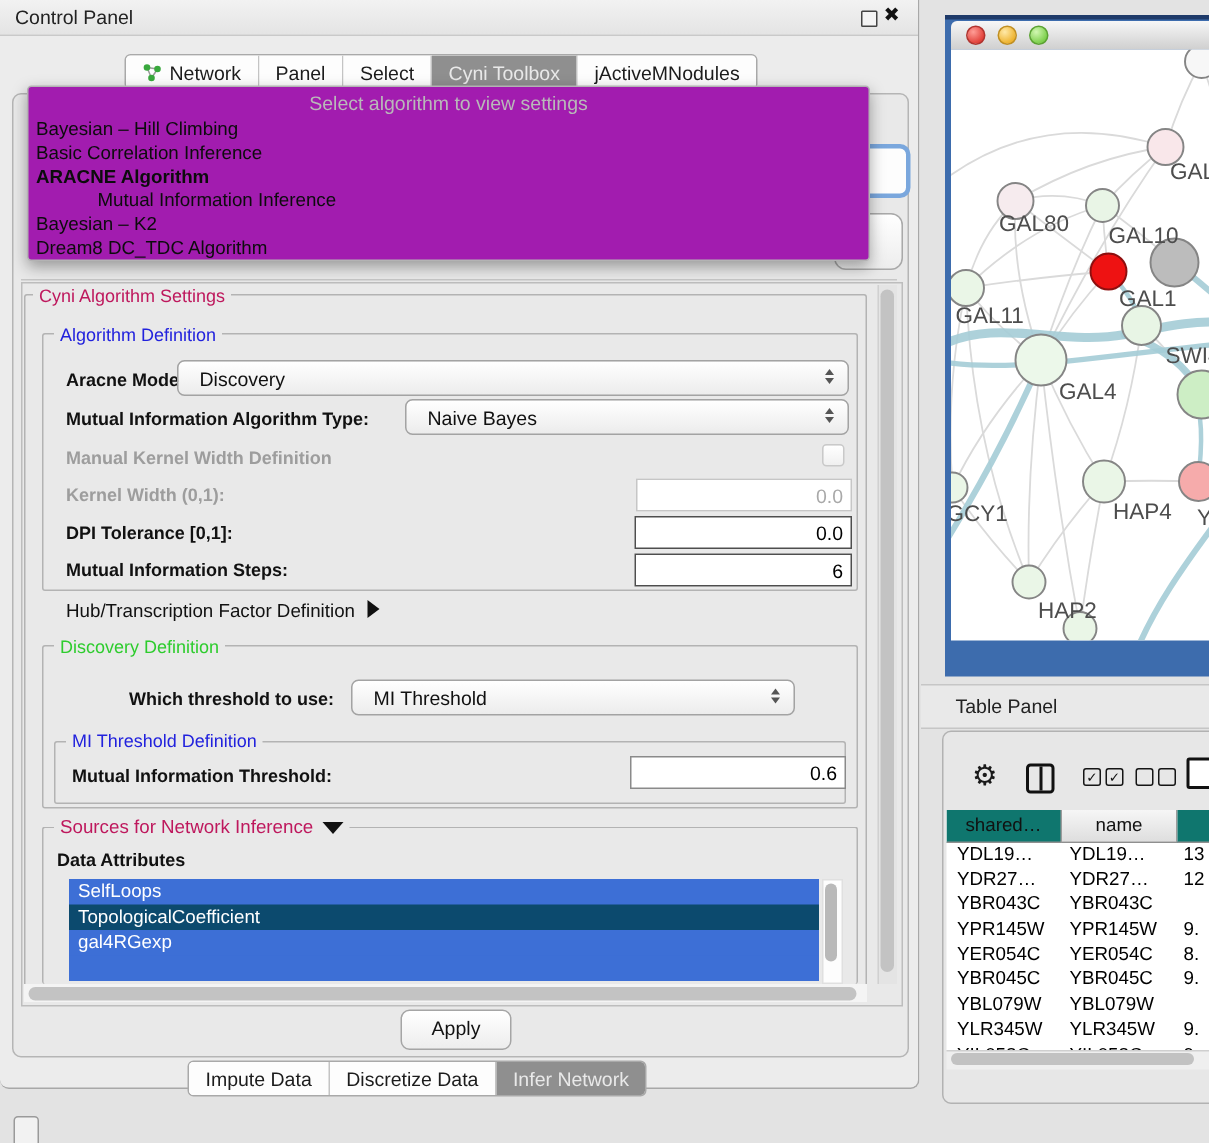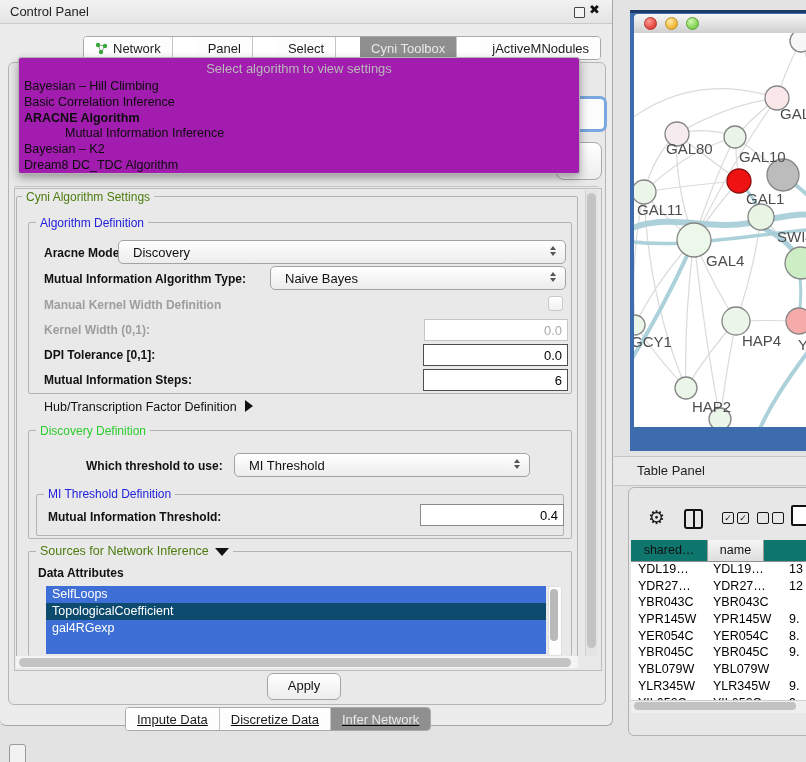--- a/index.html
+++ b/index.html
@@ -17,22 +17,22 @@
     border-bottom:1px solid #c9c9c9;}
   .cp-title{left:10px;top:4px;font-size:13px;color:#222;}
   .float-icon{left:574px;top:7px;width:9px;height:9px;border:1.5px solid #444;border-radius:1px;background:#f4f4f4;}
   .close-icon{left:589px;top:2px;font-size:13px;font-weight:bold;color:#111;}
   
   .tabstrip{display:inline-flex;border:1px solid #a9a9a9;border-radius:4px;overflow:hidden;background:#fff;}
   .tabseg{display:flex;align-items:center;gap:5px;padding:0 11px;height:22px;font-size:13px;color:#1c1c1c;
     background:#fdfdfd;border-right:1px solid #c4c4c4;white-space:nowrap;}
   .tabseg:last-child{border-right:none;}
   .tabseg.sel{background:#8f8f8f;color:#e9e9e9;}
-  .top-tabs{left:83px;top:36px;gap:24px;}
-  .bottom-tabs{left:125px;top:707px;text-decoration:underline;}
+  .top-tabs{left:83px;top:36px;}
+  .bottom-tabs{left:125px;top:707px;}
   
   .inner-panel{left:8px;top:62px;width:596px;height:641px;background:#e9e9e9;
     border:1px solid #b5b5b5;border-radius:6px;}
   .divider{left:14px;top:186px;width:584px;height:1px;background:#c6c6c6;}
   
   .frag-combo-blue{left:570px;top:96px;width:31px;height:30px;border-radius:7px;
     border:3px solid #7aa7dd;background:#fdfdfd;}
   .frag-combo-gray{left:556px;top:142px;width:44px;height:36px;border-radius:8px;
     border:1px solid #a9a9a9;background:linear-gradient(#ffffff,#ededed);}
   
@@ -43,21 +43,21 @@
     padding-left:5px;font-size:12.5px;color:#0c0c0c;box-sizing:border-box;}
   .algo-item.bold{font-weight:bold;}
   
   .scroll-border{left:14px;top:188px;width:586px;height:481px;border:1px solid #bdbdbd;background:#e9e9e9;}
   .vscroll{left:585px;top:190px;width:12px;height:466px;background:#e4e4e4;border-left:1px solid #d0d0d0;}
   .vscroll-thumb{left:586.5px;top:193px;width:9px;height:455px;background:#c3c3c3;border-radius:5px;}
   .hscroll{left:16px;top:656px;width:562px;height:12px;background:#f4f4f4;}
   .hscroll-thumb{left:19px;top:657.5px;width:552px;height:9px;background:#c3c3c3;border-radius:5px;}
   
   .groupbox{border:1px solid #b3b3b3;border-radius:2px;}
-  .grouptitle{position:absolute;background:#e9e9e9;padding:0 4px;font-size:12px;color:#4d7c0f;white-space:nowrap;}
+  .grouptitle{position:absolute;background:#e9e9e9;padding:0 4px;font-size:12px;color:#be185d;white-space:nowrap;}
   .title-blue{color:#2222dd;}
   .title-green{color:#2ecc2e;}
   .lbl{position:absolute;font-size:12px;color:#111;white-space:nowrap;}
   .lbl.b{font-weight:bold;}
   .lbl.dis{color:#9d9d9d;font-weight:bold;}
   .combo{position:absolute;height:24px;border:1px solid #a3a3a3;border-radius:5px;
     background:linear-gradient(#ffffff,#ececec);box-sizing:border-box;}
   .combo .val{position:absolute;left:14px;top:4px;font-size:13px;color:#111;}
   .spinner{position:absolute;right:9px;top:5px;display:flex;flex-direction:column;gap:2px;}
   .spin-up{width:0;height:0;border-left:3.5px solid transparent;border-right:3.5px solid transparent;border-bottom:4.5px solid #555;}
@@ -222,21 +222,21 @@
   <span class="spinner">
       <span class="spin-up"></span>
       <span class="spin-dn"></span>
     </span>
 </div>
 
 <div class="abs groupbox" style="left:36px;top:494px;width:526px;height:40px;"></div>
 <span class="grouptitle title-blue" style="left:44px;top:487px;">MI Threshold Definition</span>
 
 <span class="lbl b" style="left:48px;top:510px;">Mutual Information Threshold:</span>
-<span class="field en" style="left:420px;top:504px;width:144px;border-width:1px;border-color:#8a8a8a;">0.4</span>
+<span class="field en" style="left:420px;top:504px;width:144px;border-width:1px;border-color:#8a8a8a;">0.6</span>
 
 <div class="abs groupbox" style="left:28px;top:551px;width:542px;height:104px;border-bottom:none;"></div>
 <span class="grouptitle" style="left:36px;top:544px;font-size:12.5px;">
   <span>Sources for Network Inference</span><span class="arrow-down"></span>
 </span>
 <span class="lbl b" style="left:38px;top:566px;">Data Attributes</span>
 <div class="abs attrlist" id="attr-list">
     <div class="attr-item" style="background: rgb(61, 111, 214);">SelfLoops</div>
     <div class="attr-item" style="background: #0c4a6e;">TopologicalCoefficient</div>
     <div class="attr-item" style="background: rgb(61, 111, 214);">gal4RGexp</div>
@@ -345,21 +345,21 @@
 <span class="abs pane-icon"></span>
 <span class="abs cb" style="left:722px;top:512px;">✓</span>
 <span class="abs cb" style="left:737px;top:512px;">✓</span>
 <span class="abs cb" style="left:757px;top:512px;"></span>
 <span class="abs cb" style="left:772px;top:512px;"></span>
 <span class="abs file-icon"></span>
 
 <div class="abs tbl">
   <div class="tbl-head">
     <div class="th blue" style="width:77px;">shared…</div>
-    <div class="th gray" style="width:56px;">name</div>
+    <div class="th gray" style="width:77px;">name</div>
     <div class="th blue" style="flex:1;border-right:none;"></div>
   </div>
   <div id="table-rows">
       <div class="trow">
         <div class="td1">YDL19…</div>
         <div class="td2">YDL19…</div>
         <div class="td3">13</div>
       </div>
       <div class="trow">
         <div class="td1">YDR27…</div>

